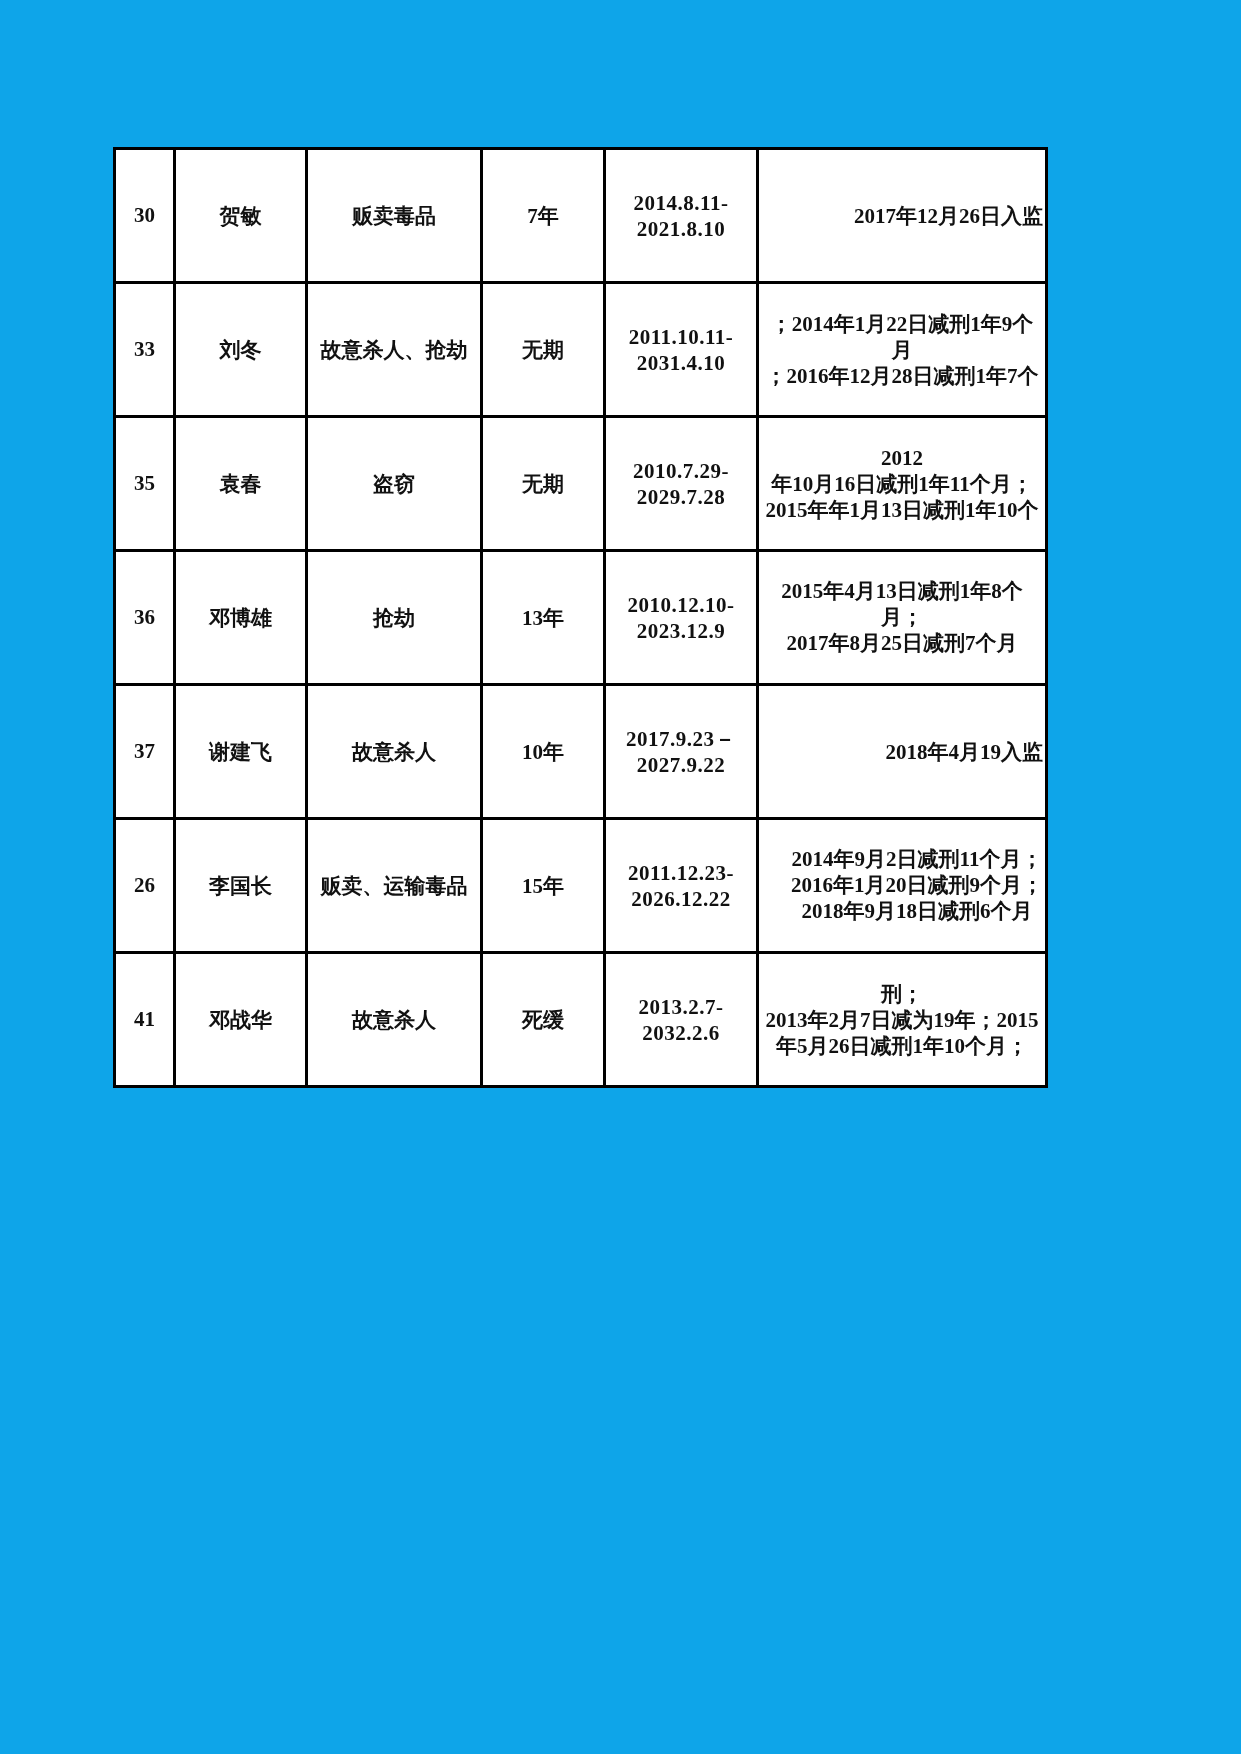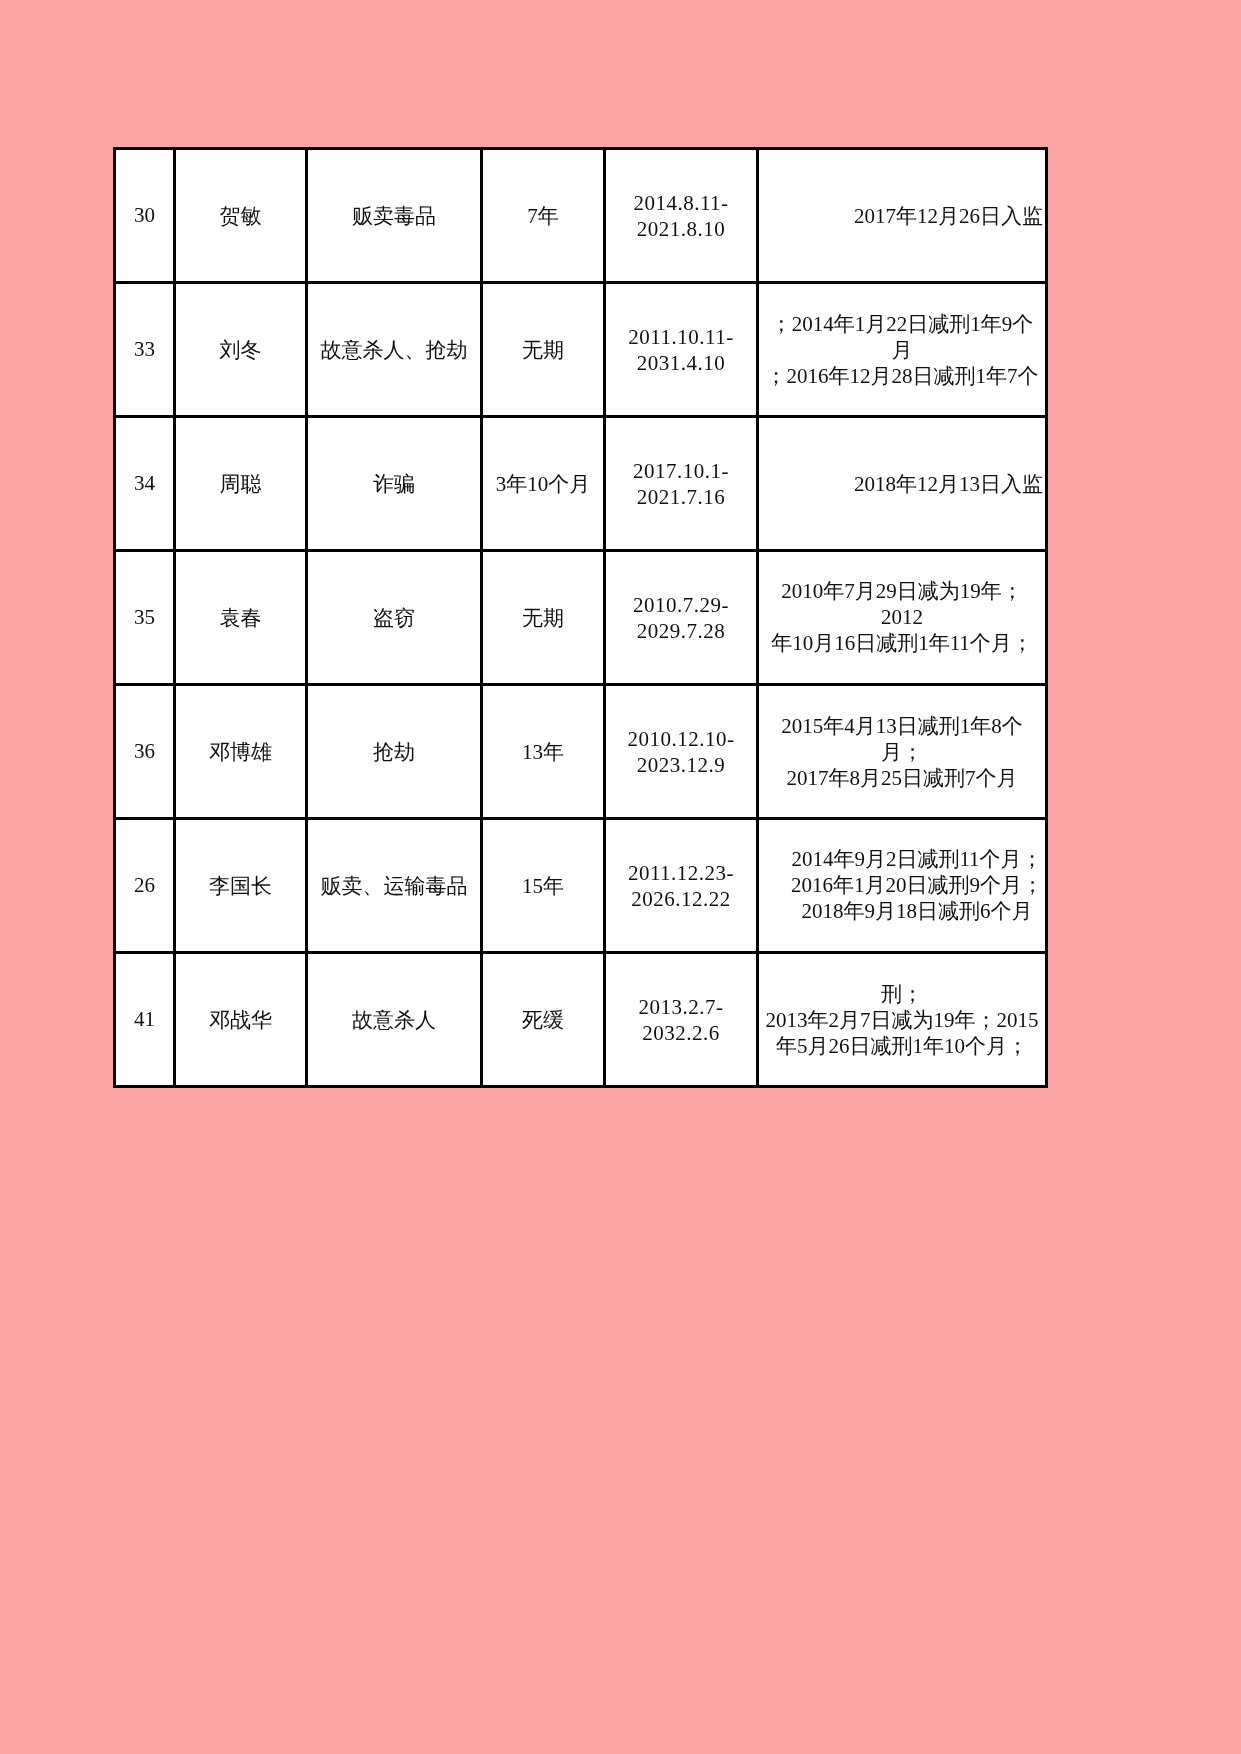--- a/index.html
+++ b/index.html
@@ -4,24 +4,25 @@
 <style>
   html, body {
     margin: 0;
     padding: 0;
     background: #ffffff;
   }
   .sheet {
     position: relative;
     width: 1241px;
     height: 1754px;
-    background: #fca5a5;
+    background: #0ea5e9;
     overflow: hidden;
     font-family: "Liberation Serif", "DejaVu Serif", serif;
     color: #111111;
+    font-weight: bold;
   }
   table.inmate-table {
     position: absolute;
     left: 113px;
     top: 147px;
     border-collapse: collapse;
     table-layout: fixed;
     background: #ffffff;
   }
   table.inmate-table td {
@@ -98,33 +99,20 @@
     <td class="cell-remark">
       <div class="clipbox">
         <div class="clip-txt">2011年10月11日减为19年6个月
 ；2014年1月22日减刑1年9个月
 ；2016年12月28日减刑1年7个
 月</div>
       </div>
     </td>
   </tr>
 
-  <tr class="row">
-    <td class="cell-no">34</td>
-    <td class="cell-name">周聪</td>
-    <td class="cell-crime">诈骗</td>
-    <td class="cell-term">3年10个月</td>
-    <td class="cell-period">2017.10.1-
-2021.7.16</td>
-    <td class="cell-remark">
-      <div class="clipbox">
-        <div class="clip-txt">2018年12月13日入监</div>
-      </div>
-    </td>
-  </tr>
 
   <tr class="row">
     <td class="cell-no">35</td>
     <td class="cell-name">袁春</td>
     <td class="cell-crime">盗窃</td>
     <td class="cell-term">无期</td>
     <td class="cell-period">2010.7.29-
 2029.7.28</td>
     <td class="cell-remark">
       <div class="clipbox">
@@ -144,20 +132,33 @@
     <td class="cell-period">2010.12.10-
 2023.12.9</td>
     <td class="cell-remark">
       <div class="clipbox">
         <div class="clip-txt">2015年4月13日减刑1年8个月；
 2017年8月25日减刑7个月</div>
       </div>
     </td>
   </tr>
 
+  <tr class="row">
+    <td class="cell-no">37</td>
+    <td class="cell-name">谢建飞</td>
+    <td class="cell-crime">故意杀人</td>
+    <td class="cell-term">10年</td>
+    <td class="cell-period">2017.9.23－
+2027.9.22</td>
+    <td class="cell-remark">
+      <div class="clipbox">
+        <div class="clip-txt">2018年4月19入监</div>
+      </div>
+    </td>
+  </tr>
 
   <tr class="row">
     <td class="cell-no">26</td>
     <td class="cell-name">李国长</td>
     <td class="cell-crime">贩卖、运输毒品</td>
     <td class="cell-term">15年</td>
     <td class="cell-period">2011.12.23-
 2026.12.22</td>
     <td class="cell-remark">
       <div class="clipbox">

